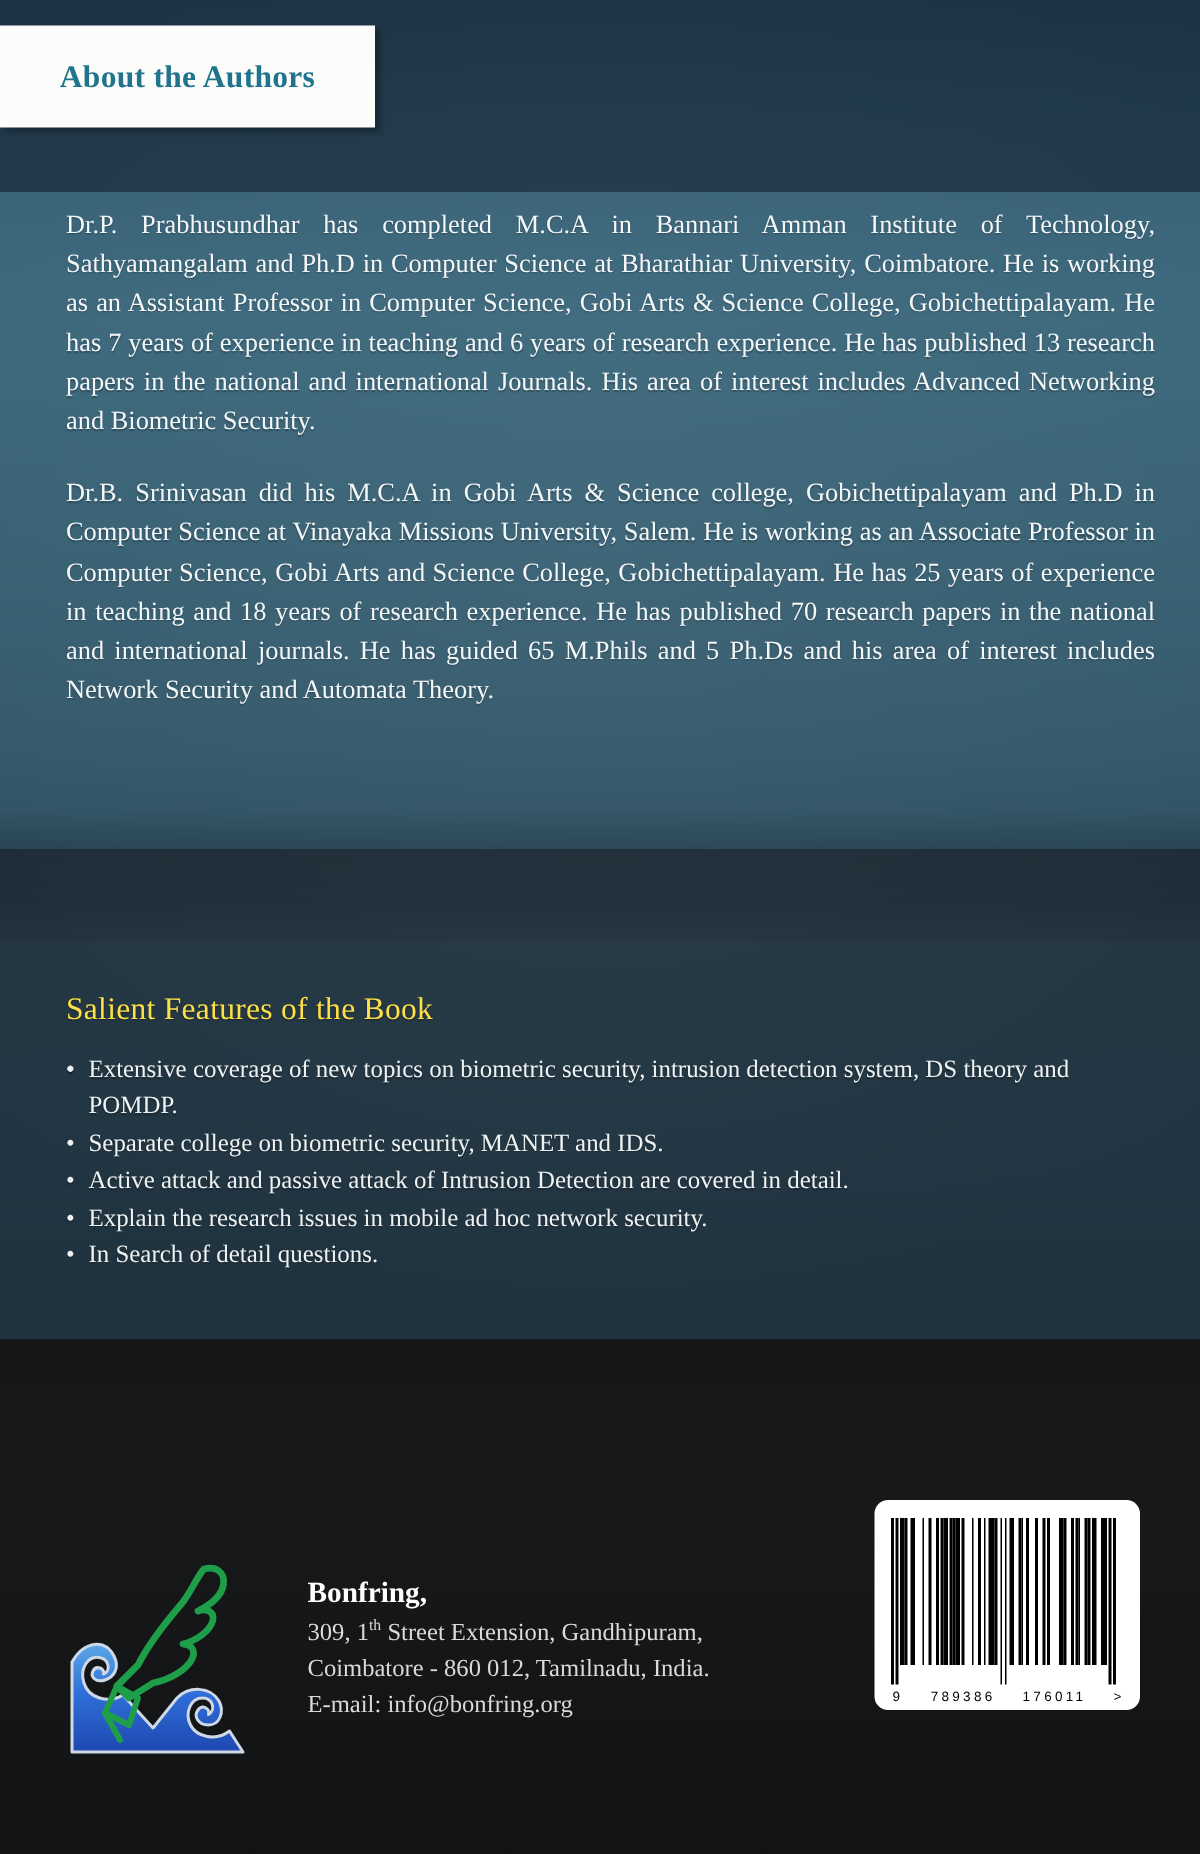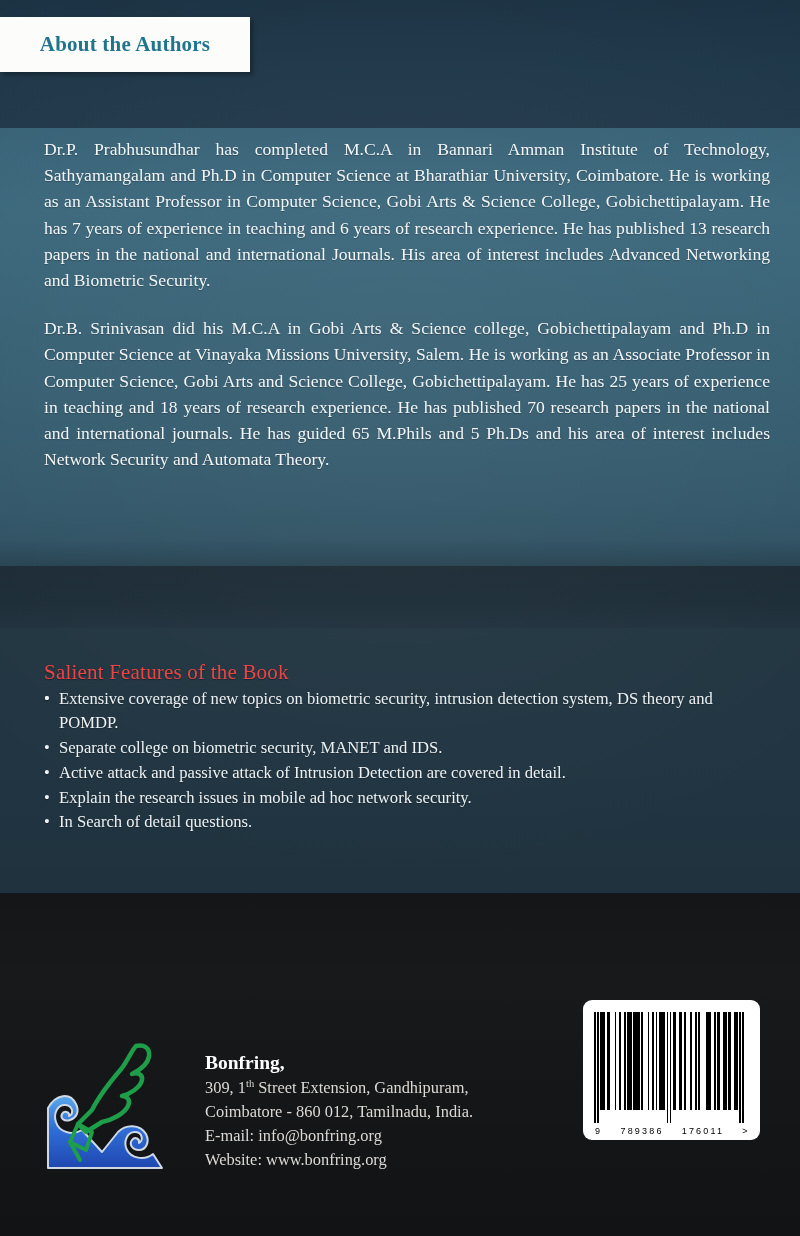--- a/index.html
+++ b/index.html
@@ -61,21 +61,21 @@
     background:
       radial-gradient(130% 70% at 50% 30%, rgba(255,255,255,0.045) 0%, rgba(255,255,255,0) 60%);
   }
 
   
   .header-tab {
     position: absolute;
     left: 0;
     top: 17px;
     width: 250px;
-    height: 55px;
+    height: 68px;
     background: #fcfcfa;
     box-shadow: 3px 3px 4px rgba(0,0,0,0.30);
     display: flex;
     align-items: center;
     justify-content: center;
   }
   .header-tab-title {
     color: #20748d;
     font-size: 21px;
     font-weight: bold;
@@ -102,24 +102,24 @@
   .bio-para:last-child { margin-bottom: 0; }
 
   
   .features {
     position: absolute;
     left: 44px;
     top: 660px;
     width: 730px;
   }
   .features-title {
-    color: #ef4444;
+    color: #fde047;
     font-size: 21px;
     font-weight: normal;
-    margin: 0 0 2px 0;
+    margin: 0 0 16px 0;
     letter-spacing: 0.2px;
     text-shadow: 0 1px 1px rgba(0,0,0,0.35);
   }
   .feature-list {
     list-style: none;
     margin: 0;
     padding: 0;
   }
   .feature-item {
     color: #eef2f3;
@@ -290,21 +290,20 @@
       <path d="M38,104 L30,122 L46,130 L52,112 Z" fill="none" stroke="#1f9e4a" stroke-width="4" stroke-linejoin="round"></path>
       <path d="M30,122 L40,140" stroke="#1f9e4a" stroke-width="4" stroke-linecap="round" fill="none"></path>
     </svg>
   </div>
 
   <div class="publisher">
     <div class="publisher-name">Bonfring,</div>
     <div class="publisher-line"><span>309, 1</span><sup>th</sup><span> Street Extension, Gandhipuram,</span></div>
     <div class="publisher-line">Coimbatore - 860 012, Tamilnadu, India.</div>
     <div class="publisher-line">E-mail: info@bonfring.org</div>
-    <div class="publisher-line">Website: www.bonfring.org</div>
   </div>
 
   <div class="barcode-card">
     <div class="barcode-bars" id="barcode-bars">
         <div class="bar" style="width:1.589px"></div>
         <div style="width:1.589px"></div>
         <div class="bar" style="width:1.589px"></div>
         <div style="width:1.589px"></div>
         <div class="bar short" style="width:1.589px"></div>
         <div class="bar short" style="width:1.589px"></div>

